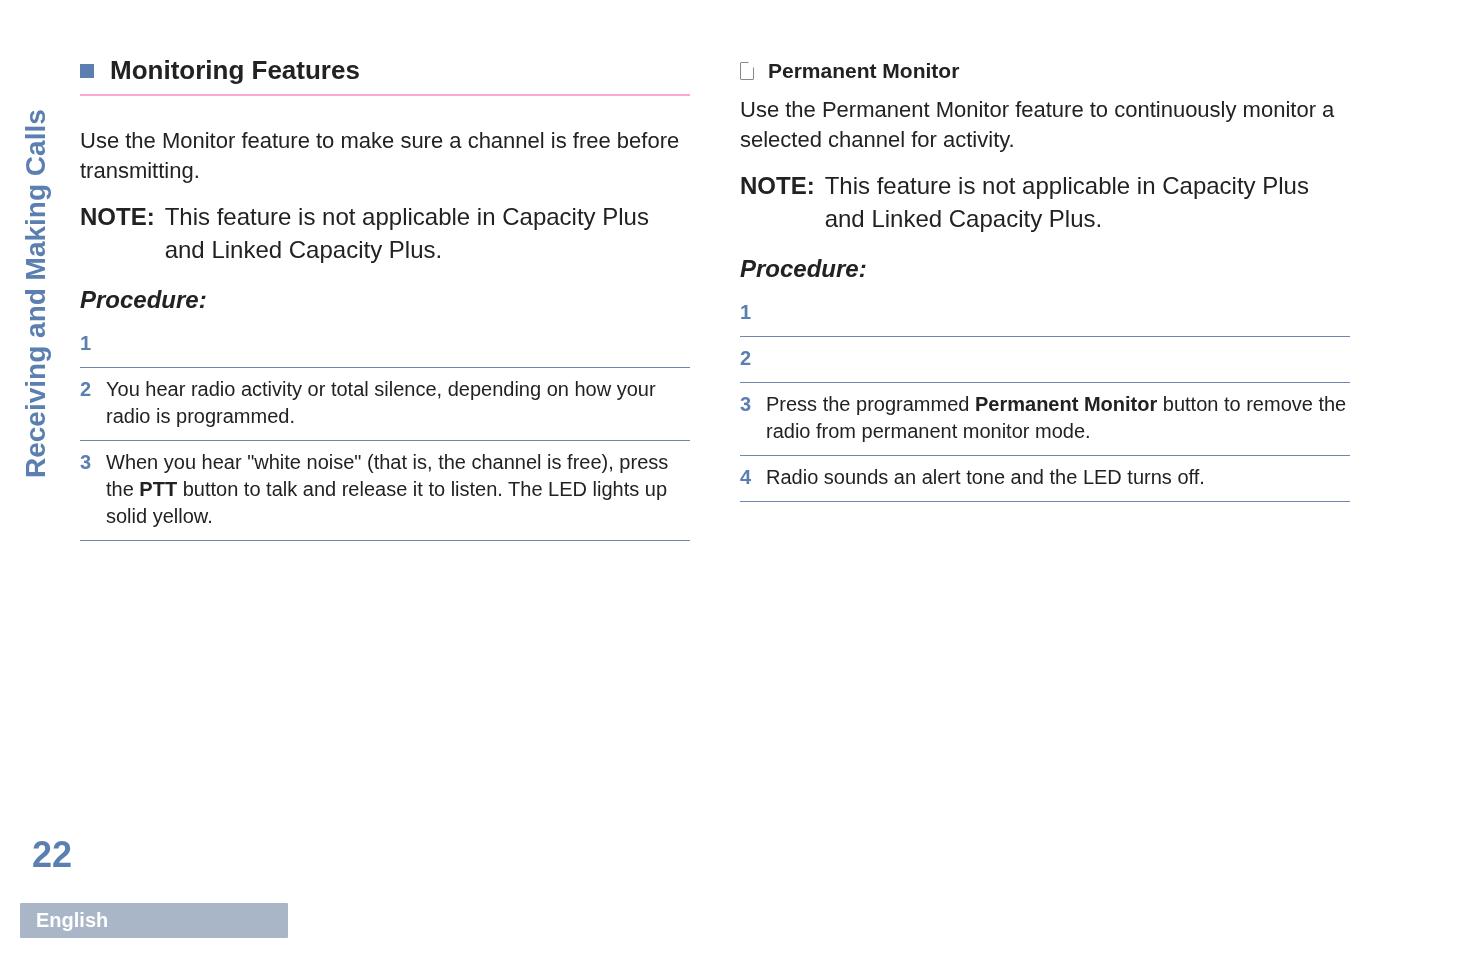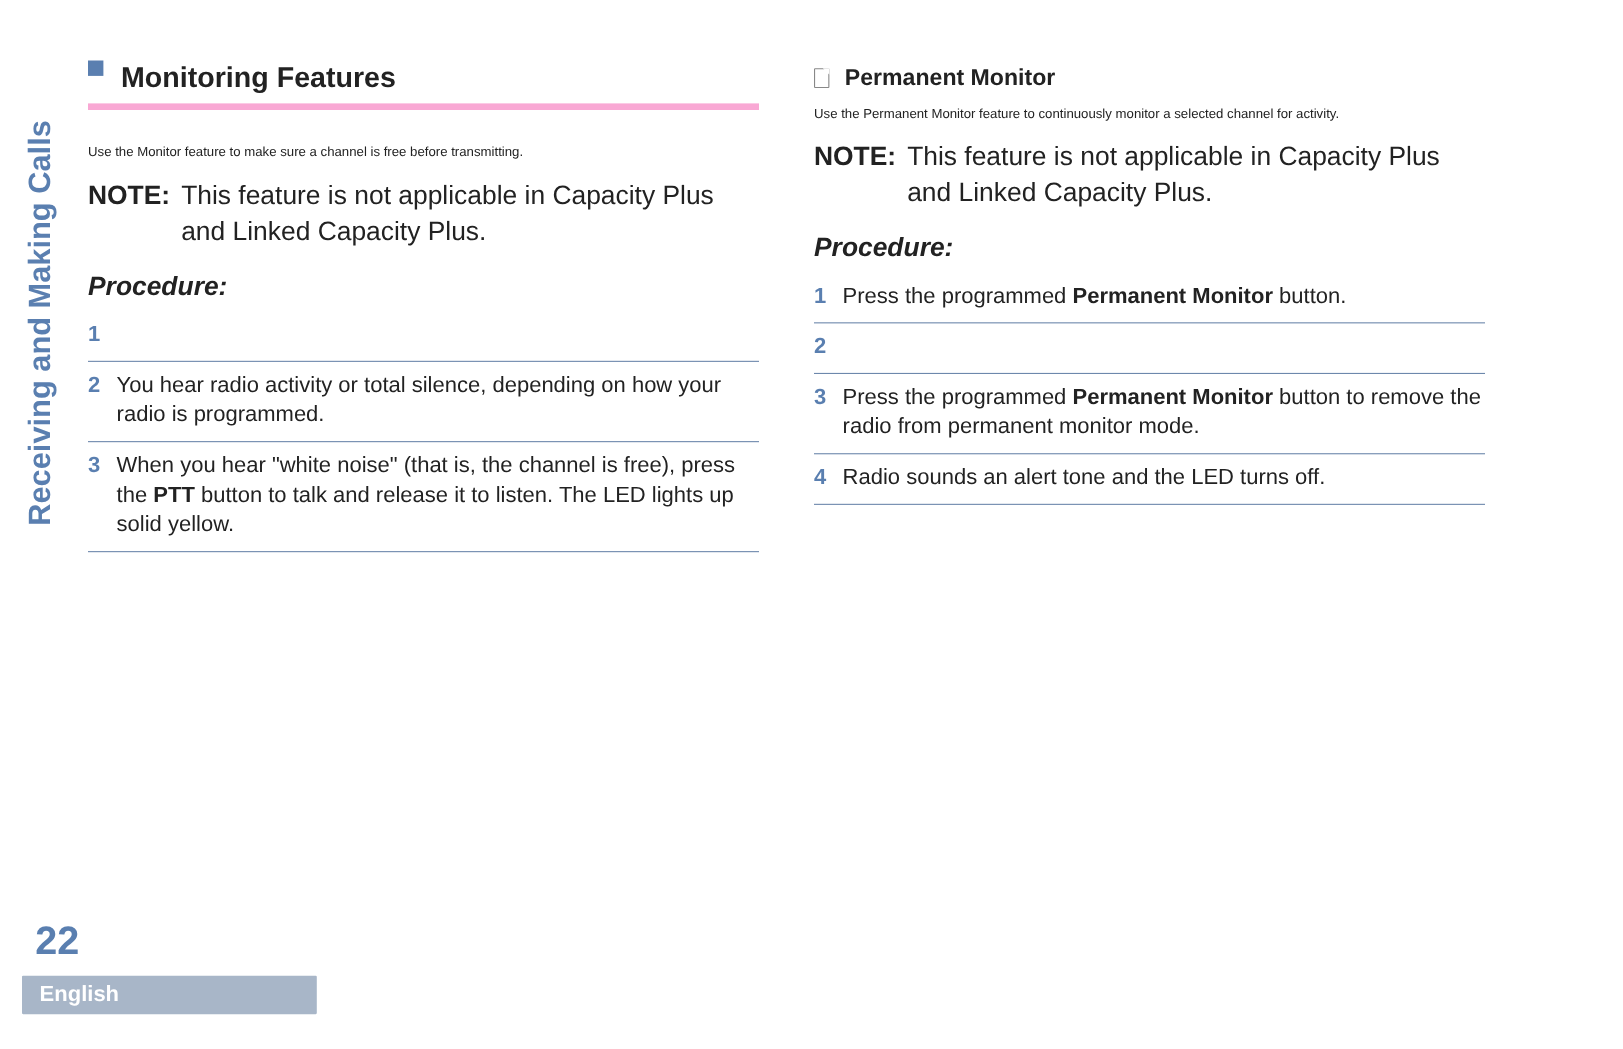--- a/index.html
+++ b/index.html
@@ -46,25 +46,25 @@
     padding: 55px 40px 0 10px;
     display: flex;
     gap: 50px;
   }
   .col {
     flex: 1;
     max-width: 610px;
   }
   .main-heading {
     display: flex;
-    align-items: flex-start;
+    align-items: center;
     font-size: 26px;
     font-weight: bold;
     color: #222;
-    border-bottom: 6px solid #f9a8d4;
+    border-bottom: 2px solid #f9a8d4;
     padding-bottom: 8px;
     margin-bottom: 30px;
   }
   .main-heading .bullet {
     width: 14px;
     height: 14px;
     background: #5a7fb0;
     margin-right: 16px;
   }
   .sub-heading {
@@ -86,21 +86,21 @@
   }
   .doc-icon::after {
     content: "";
     position: absolute;
     right: -1px; top: -1px;
     width: 0; height: 0;
     border-top: 6px solid #fff;
     border-left: 6px solid transparent;
   }
   .para {
-    font-size: 12px;
+    font-size: 22px;
     line-height: 1.35;
     margin: 0 0 16px 0;
   }
   .note-row {
     display: flex;
     font-size: 24px;
     line-height: 1.35;
     margin-bottom: 20px;
   }
   .note-label {
@@ -129,21 +129,21 @@
     flex-shrink: 0;
     font-size: 20px;
   }
   .step-text {
     flex: 1;
   }
   .step-text b { font-weight: bold; }
   .footer-bar {
     position: absolute;
     left: 20px;
-    bottom: 32px;
+    bottom: 16px;
     background: #a8b6c8;
     color: #fff;
     padding: 6px 180px 6px 16px;
     font-size: 20px;
     font-weight: bold;
     border-radius: 1px;
   }
 </style>
 </head>
 <body>
@@ -199,23 +199,20 @@
 
       <div class="note-row">
         <span class="note-label">NOTE:</span>
         <span>This feature is not applicable in Capacity Plus and Linked Capacity Plus.</span>
       </div>
 
       <div class="proc-label">Procedure:</div>
 
       <div class="step">
         <span class="step-num">1</span>
-        <span class="step-text">
-          <span>Press the programmed </span><b>Permanent Monitor</b><span> button.</span>
-        </span>
       </div>
       <div class="step">
         <span class="step-num">2</span>
       </div>
       <div class="step">
         <span class="step-num">3</span>
         <span class="step-text">
           <span>Press the programmed </span><b>Permanent Monitor</b><span> button to remove the radio from permanent monitor mode.</span>
         </span>
       </div>

